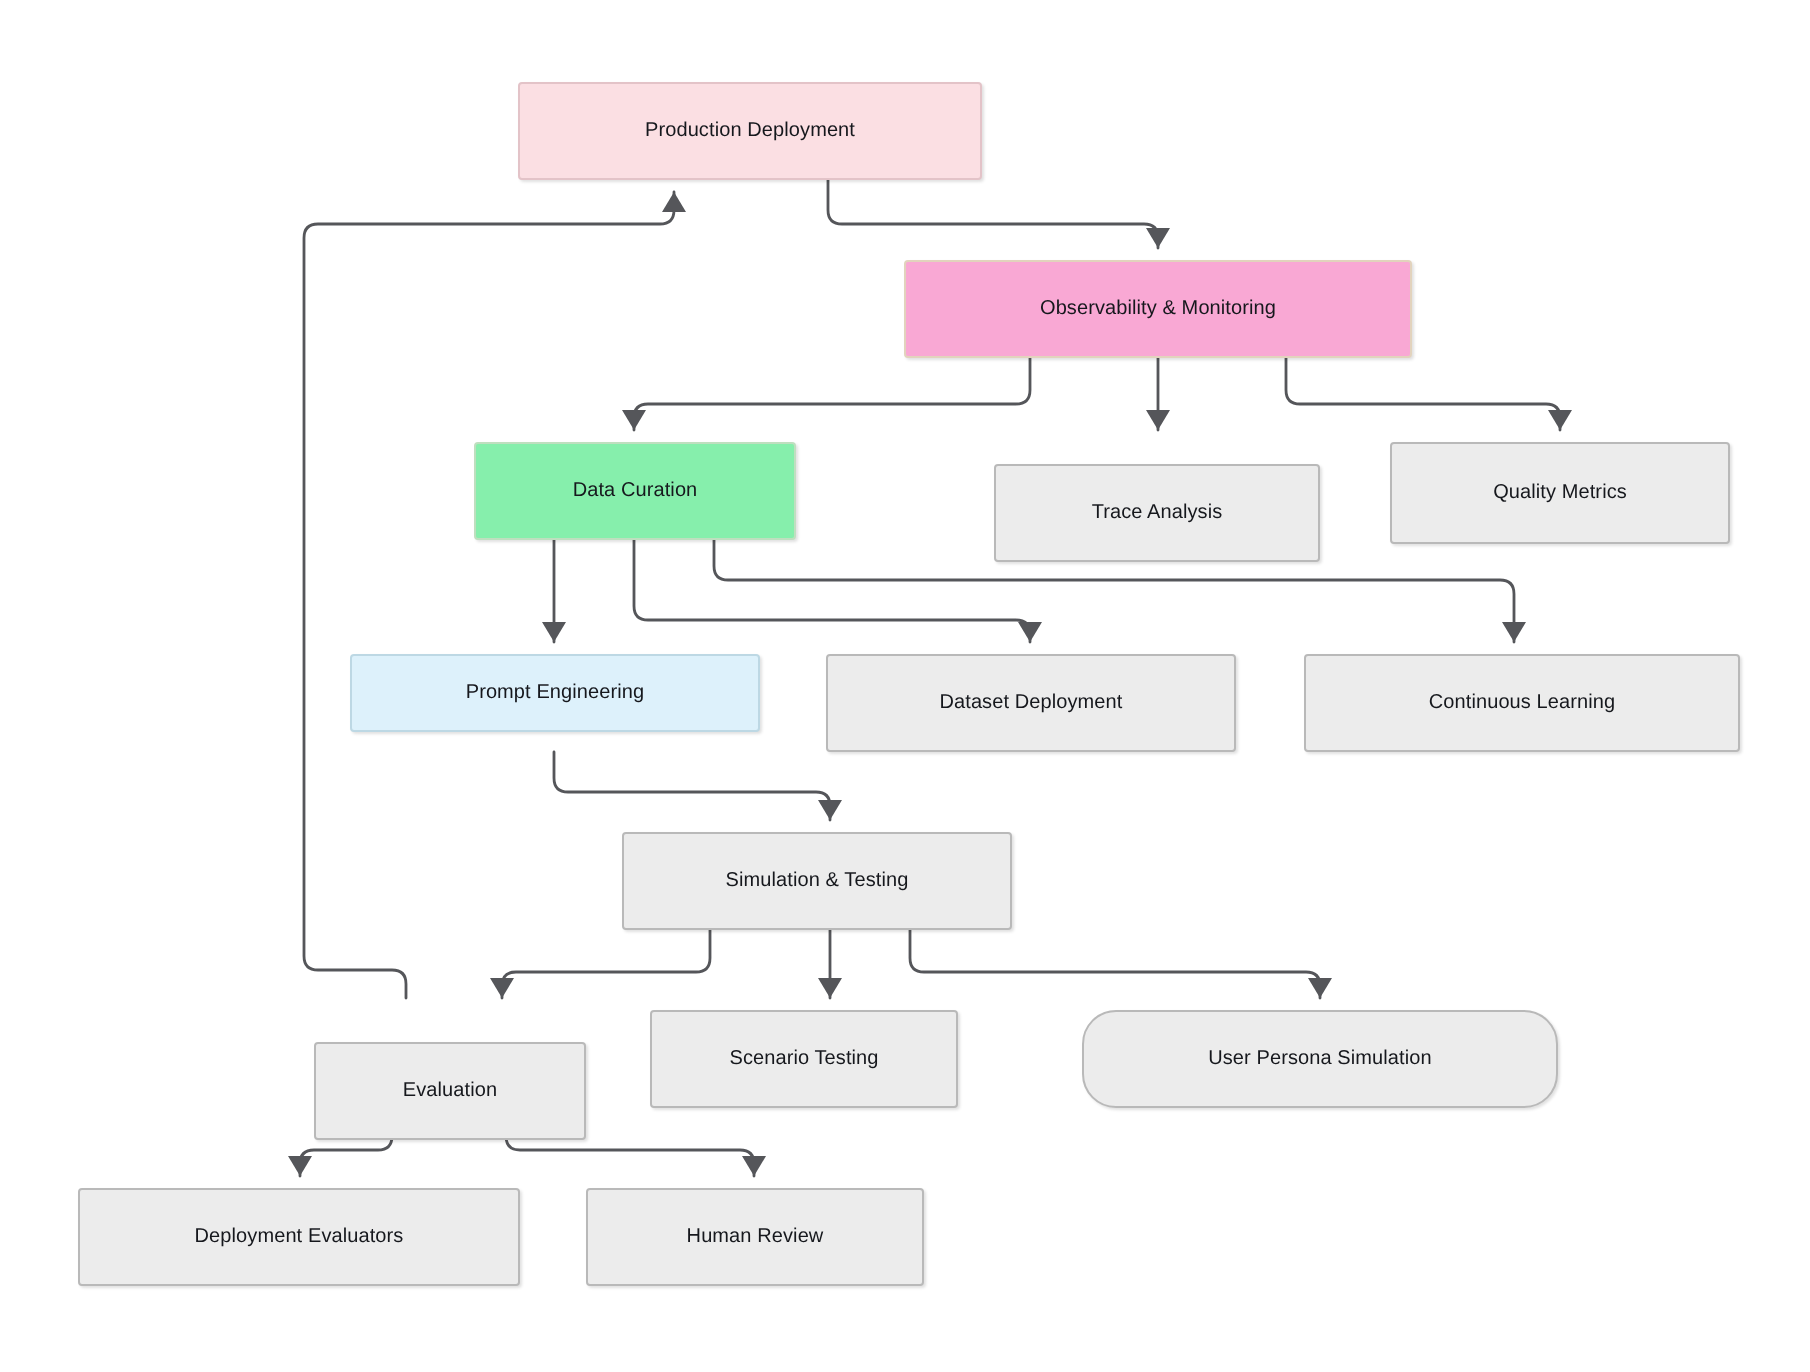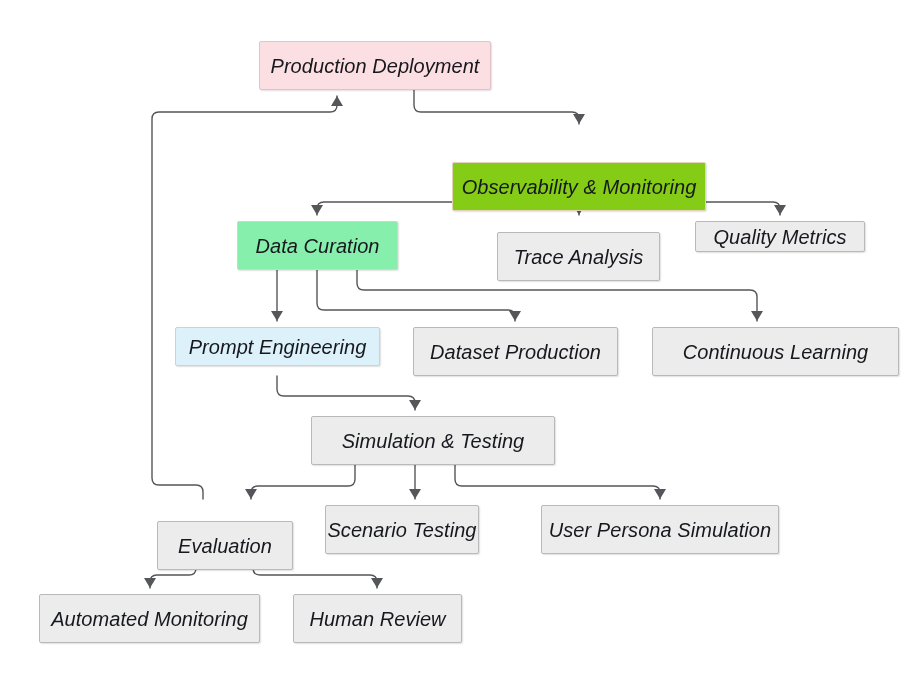--- a/index.html
+++ b/index.html
@@ -36,30 +36,29 @@
   .node {
     position: absolute;
     box-sizing: border-box;
     display: flex;
     align-items: center;
     justify-content: center;
     border-radius: 2px;
     border: 1px solid #b9b9b9;
     background: #ececec;
     color: #16181d;
-    font-size: 20px;
+    font-size: 10px;
     line-height: 1.2;
     letter-spacing: 0.05px;
     text-align: center;
     white-space: nowrap;
     box-shadow: 1px 1px 1.5px rgba(0,0,0,0.12);
-    font-style: italic;
   }
   .node.pink   { background: #fbdfe3; border-color: #e3c3c8; }
-  .node.orange { background: #84cc16; border-color: #e2d3bd; margin-top: 32px; }
+  .node.orange { background: #f9a8d4; border-color: #e2d3bd; }
   .node.green  { background: #86efac; border-color: #bfdfbf; }
   .node.blue   { background: #ddf1fb; border-color: #bdd8e4; }
   .node-label {
     pointer-events: none;
   }
 </style>
 </head>
 <body>
 
 <div id="diagram-root">
@@ -99,44 +98,44 @@
       </div>
       <div class="node orange" style="left: 452px; top: 130px; width: 254px; height: 49px;">
         <span class="node-label">Observability &amp; Monitoring</span>
       </div>
       <div class="node green" style="left: 237px; top: 221px; width: 161px; height: 49px;">
         <span class="node-label">Data Curation</span>
       </div>
       <div class="node" style="left: 497px; top: 232px; width: 163px; height: 49px;">
         <span class="node-label">Trace Analysis</span>
       </div>
-      <div class="node" style="left: 695px; top: 221px; width: 170px; height: 31px;">
+      <div class="node" style="left: 695px; top: 221px; width: 170px; height: 51px;">
         <span class="node-label">Quality Metrics</span>
       </div>
       <div class="node blue" style="left: 175px; top: 327px; width: 205px; height: 39px;">
         <span class="node-label">Prompt Engineering</span>
       </div>
       <div class="node" style="left: 413px; top: 327px; width: 205px; height: 49px;">
-        <span class="node-label">Dataset Production</span>
+        <span class="node-label">Dataset Deployment</span>
       </div>
-      <div class="node" style="left: 652px; top: 327px; width: 247px; height: 49px;">
+      <div class="node" style="left: 652px; top: 327px; width: 218px; height: 49px;">
         <span class="node-label">Continuous Learning</span>
       </div>
-      <div class="node" style="left: 311px; top: 416px; width: 244px; height: 49px;">
+      <div class="node" style="left: 311px; top: 416px; width: 195px; height: 49px;">
         <span class="node-label">Simulation &amp; Testing</span>
       </div>
       <div class="node" style="left: 157px; top: 521px; width: 136px; height: 49px;">
         <span class="node-label">Evaluation</span>
       </div>
       <div class="node" style="left: 325px; top: 505px; width: 154px; height: 49px;">
         <span class="node-label">Scenario Testing</span>
       </div>
-      <div class="node" style="left: 541px; top: 505px; width: 238px; height: 49px;">
+      <div class="node" style="left: 541px; top: 505px; width: 238px; height: 49px; border-radius: 17px;">
         <span class="node-label">User Persona Simulation</span>
       </div>
       <div class="node" style="left: 39px; top: 594px; width: 221px; height: 49px;">
-        <span class="node-label">Automated Monitoring</span>
+        <span class="node-label">Deployment Evaluators</span>
       </div>
       <div class="node" style="left: 293px; top: 594px; width: 169px; height: 49px;">
         <span class="node-label">Human Review</span>
       </div>
     </div>
 </div>
 
 </body></html>

